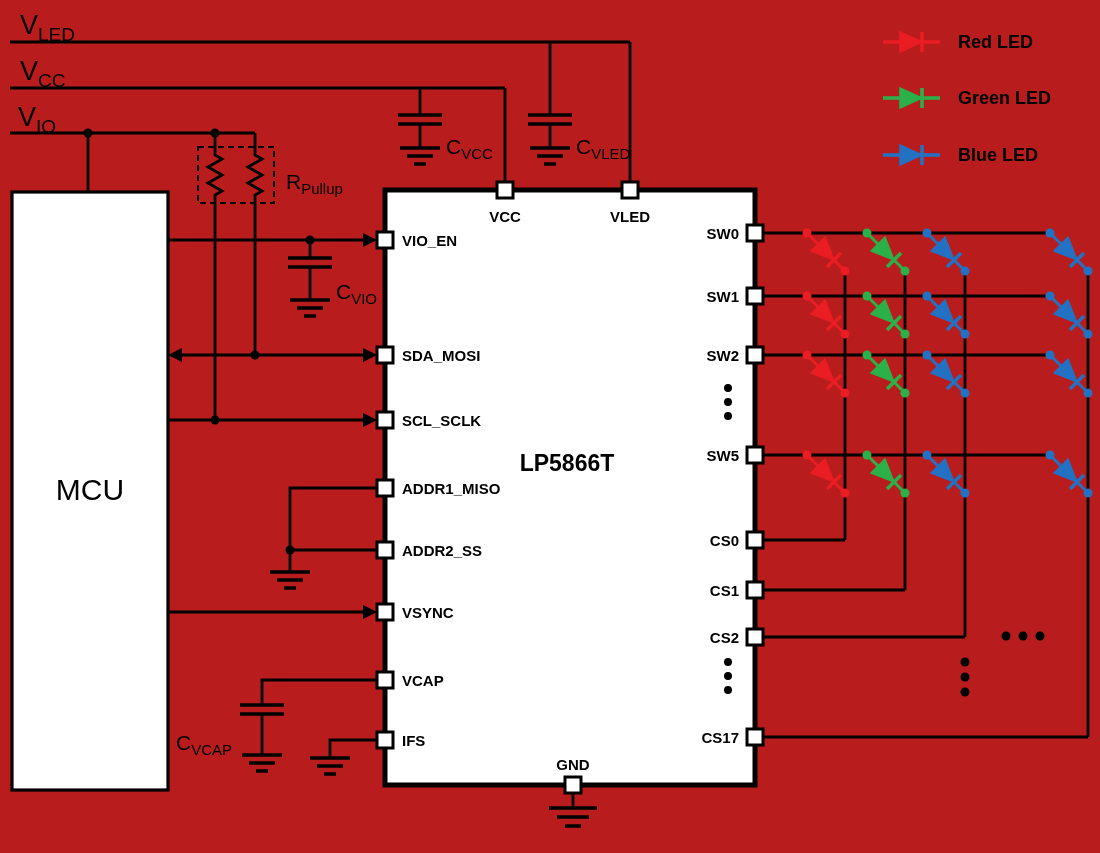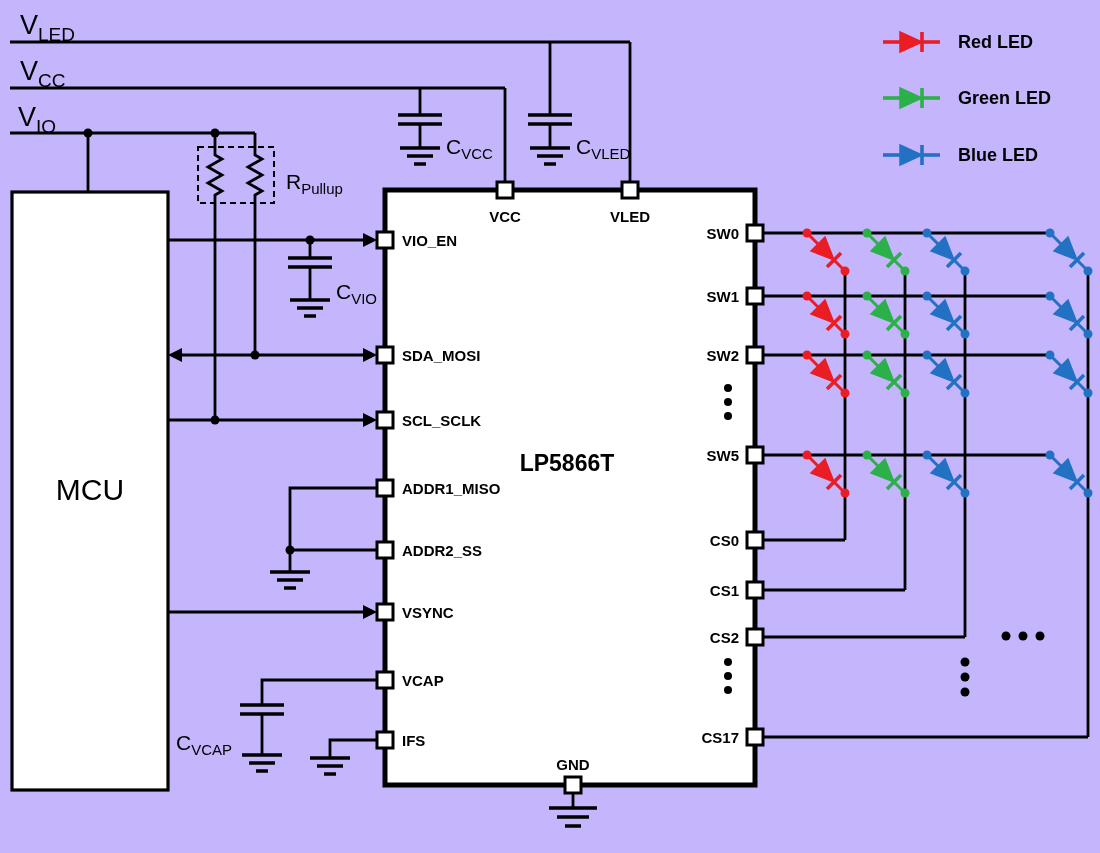--- a/index.html
+++ b/index.html
@@ -1,16 +1,16 @@
 <!DOCTYPE html>
 <html style="--ink: #000000; --led-red: #ea1d24; --led-green: #2bb04a; --led-blue: #2371c3;"><head>
 <meta charset="utf-8">
 <style>
   html,body{margin:0;padding:0;background:#fff;}
-  .stage{width:1100px;height:853px;position:relative;background:#c4b5fd;overflow:hidden;}
+  .stage{width:1100px;height:853px;position:relative;background:#b91c1c;overflow:hidden;}
   svg{display:block;}
   text{font-family:"Liberation Sans","DejaVu Sans",sans-serif;fill:var(--ink,#000);}
   .wire{stroke:var(--ink,#000);stroke-width:2.8;fill:none;}
   .sym{stroke:var(--ink,#000);stroke-width:3.6;fill:none;}
   .blk{fill:#fff;stroke:var(--ink,#000);}
   .pin{fill:#fff;stroke:var(--ink,#000);stroke-width:3;}
   .dot{fill:var(--ink,#000);}
   .arrow{fill:var(--ink,#000);stroke:none;}
   .dash{fill:none;stroke:var(--ink,#000);stroke-width:2;stroke-dasharray:6 4;}
   .pin-label{font-size:15px;font-weight:700;}

